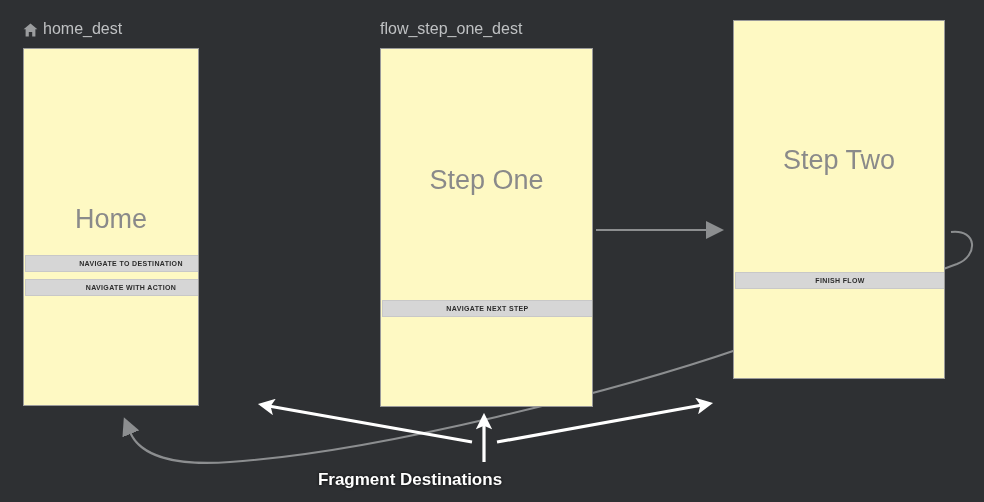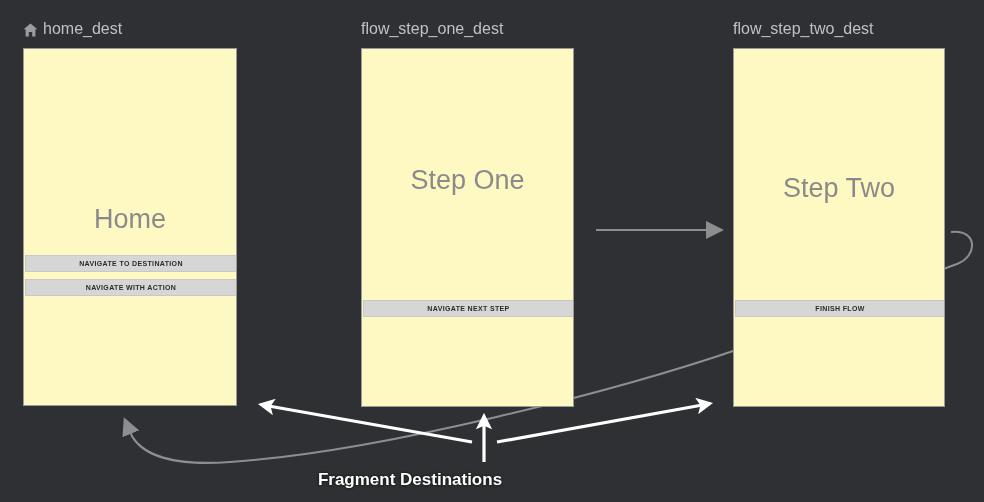--- a/index.html
+++ b/index.html
@@ -88,26 +88,26 @@
     font-family: "Liberation Sans", sans-serif;
     display: flex;
     align-items: center;
     justify-content: center;
     white-space: nowrap;
     overflow: hidden;
   }
 
   
   #node-home          { left: 23px;  top: 20px; }
-  #node-home .dest-card      { width: 214px; height: 358px; }
+  #node-home .dest-card      { width: 176px; height: 358px; }
   #node-home .phone-title    { top: 155px; font-size: 27px; }
   #node-home .btn-0          { left: 1px;  top: 206px; width: 212px; height: 17px; }
   #node-home .btn-1          { left: 1px;  top: 230px; width: 212px; height: 17px; }
 
-  #node-step-one      { left: 361px; top: 20px; }
+  #node-step-one      { left: 380px; top: 20px; }
   #node-step-one .dest-card  { width: 213px; height: 359px; }
   #node-step-one .phone-title{ top: 116px; font-size: 27px; }
   #node-step-one .btn-0      { left: 1px;  top: 251px; width: 211px; height: 17px; }
 
   #node-step-two      { left: 733px; top: 20px; }
   #node-step-two .dest-card  { width: 212px; height: 359px; }
   #node-step-two .phone-title{ top: 124px; font-size: 27px; }
   #node-step-two .btn-0      { left: 1px;  top: 251px; width: 210px; height: 17px; }
 
   
@@ -168,23 +168,20 @@
     <div class="dest-label">
       <span>flow_step_one_dest</span>
     </div>
     <div class="dest-card">
       <div class="phone-title">Step One</div>
       <div class="phone-btn btn-0">NAVIGATE NEXT STEP</div>
     </div>
   </div>
 
   <div class="dest-node" id="node-step-two">
-    <div class="dest-label">
-      <span>flow_step_two_dest</span>
-    </div>
     <div class="dest-card">
       <div class="phone-title">Step Two</div>
       <div class="phone-btn btn-0">FINISH FLOW</div>
     </div>
   </div>
 
   <svg class="layer" id="callout-layer" viewBox="0 0 984 502" width="984" height="502">
     <defs>
       <marker id="white-arrow" markerWidth="5.2" markerHeight="5.2" refX="3.6" refY="2.6" orient="auto" markerUnits="strokeWidth">
         <path d="M0,0 L5.2,2.6 L0,5.2 L1.2,2.6 z" fill="#ffffff"></path>

